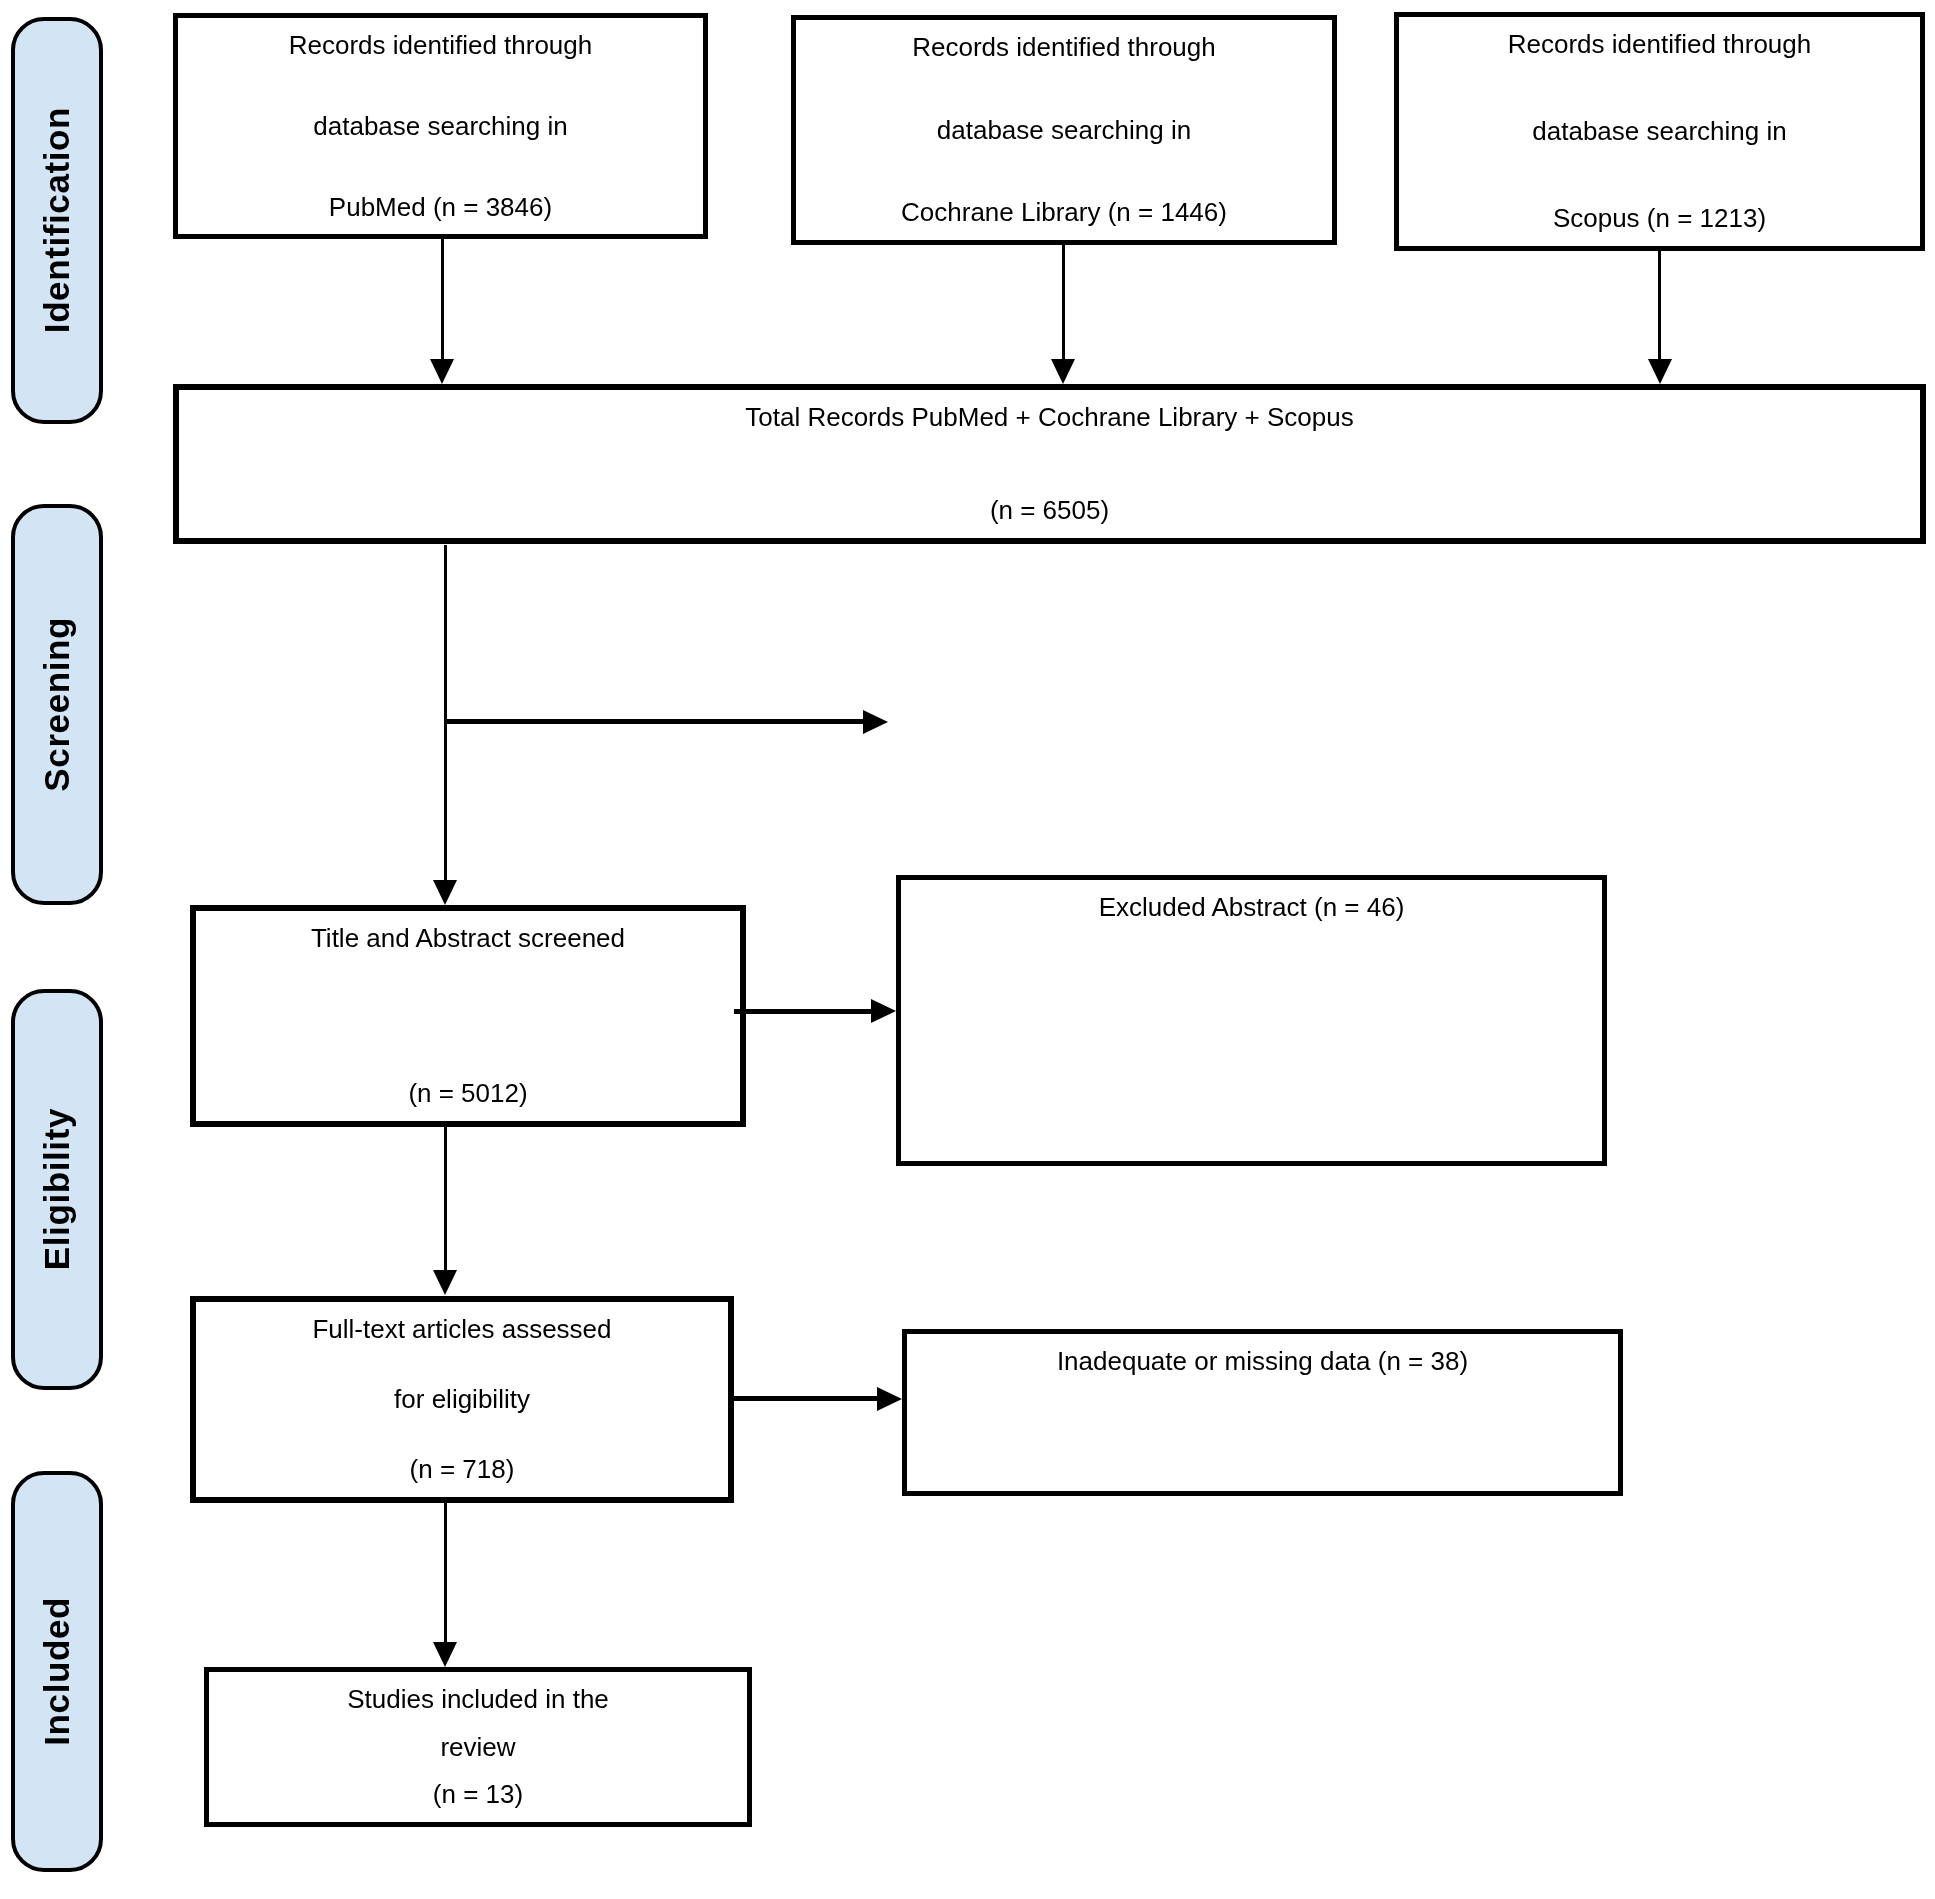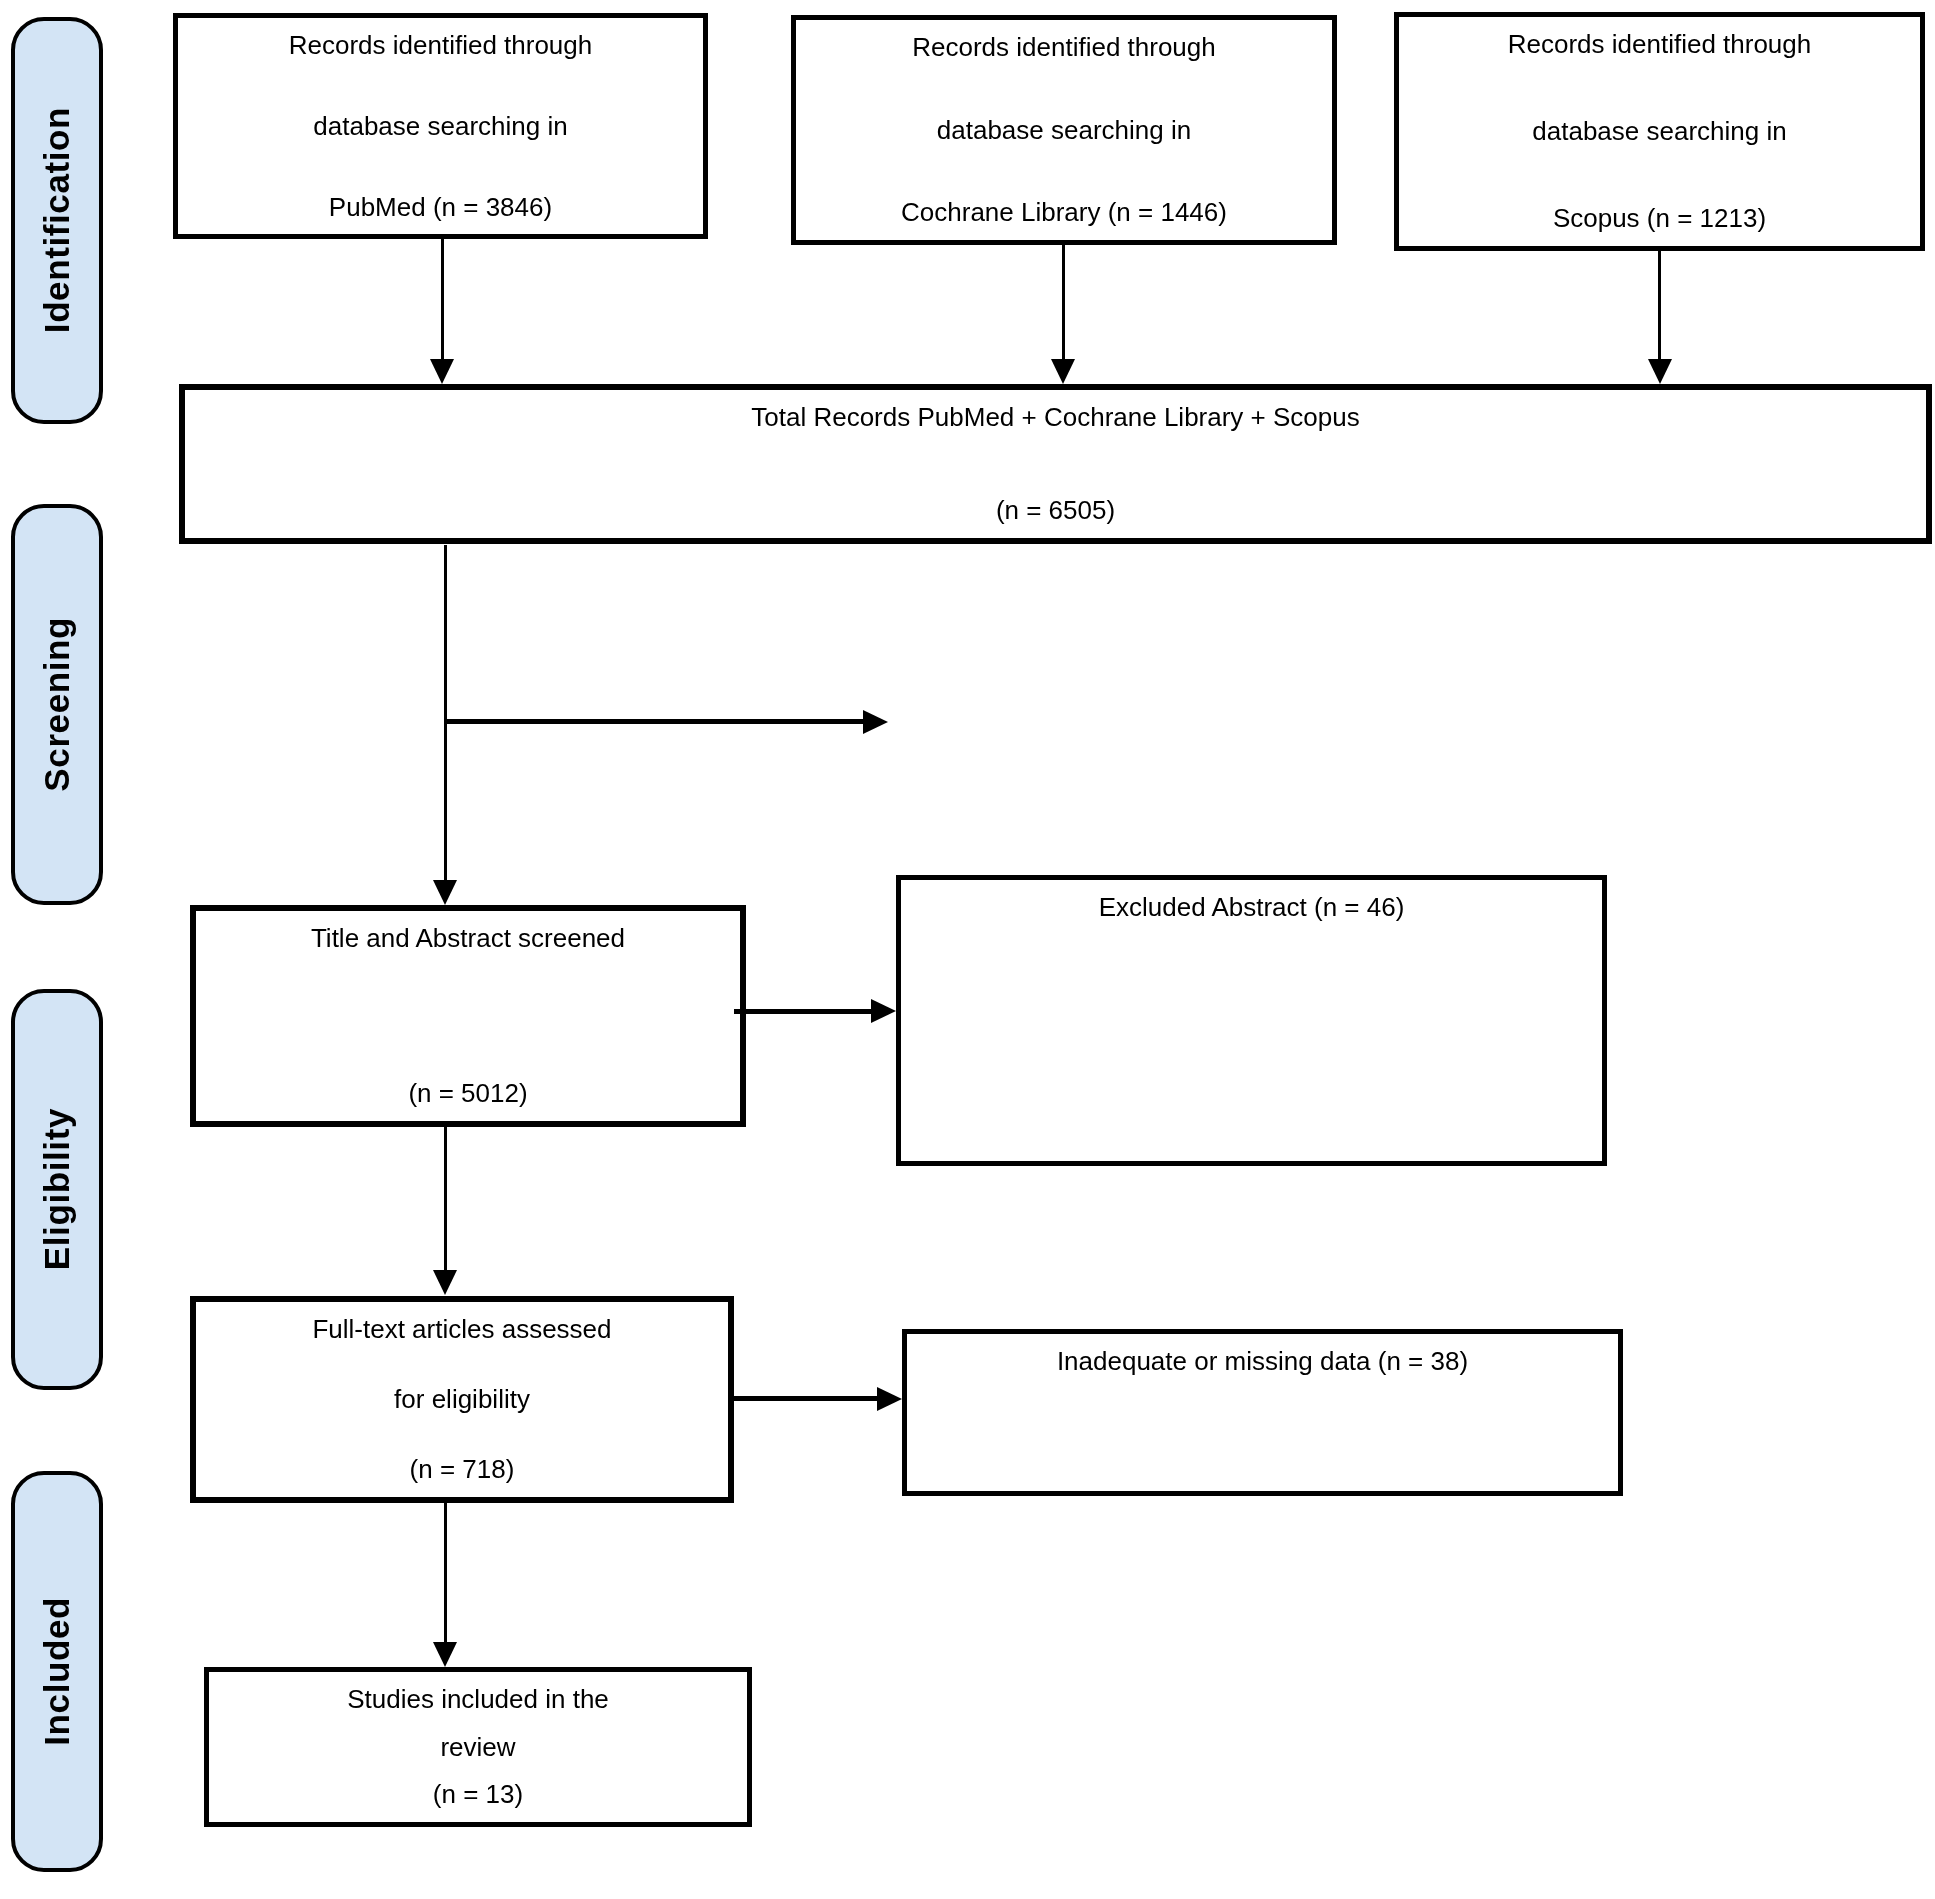--- a/index.html
+++ b/index.html
@@ -105,21 +105,21 @@
     <div>Scopus (n = 1213)</div>
   </div>
 
   <div class="vline" style="left:441px; top:239px; height:120px;"></div>
   <div class="arrow-down" style="left:430px; top:359px;"></div>
   <div class="vline" style="left:1062px; top:245px; height:114px;"></div>
   <div class="arrow-down" style="left:1051px; top:359px;"></div>
   <div class="vline" style="left:1658px; top:251px; height:108px;"></div>
   <div class="arrow-down" style="left:1648px; top:359px;"></div>
 
-  <div class="box box--thick" style="left:173px; top:384px; width:1753px; height:160px;margin-left:6px;">
+  <div class="box box--thick" style="left:173px; top:384px; width:1753px; height:160px;">
     <div>Total Records PubMed + Cochrane Library + Scopus</div>
     <div>(n = 6505)</div>
   </div>
 
   <div class="vline" style="left:444px; top:545px; height:335px;"></div>
   <div class="arrow-down" style="left:433px; top:880px;"></div>
   <div class="hline" style="left:445px; top:719px; width:418px;"></div>
   <div class="arrow-right" style="left:863px; top:710px;"></div>
 
 

